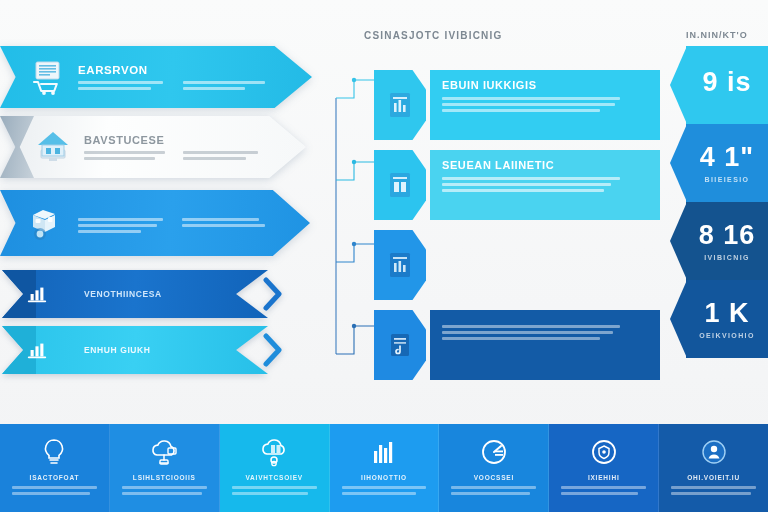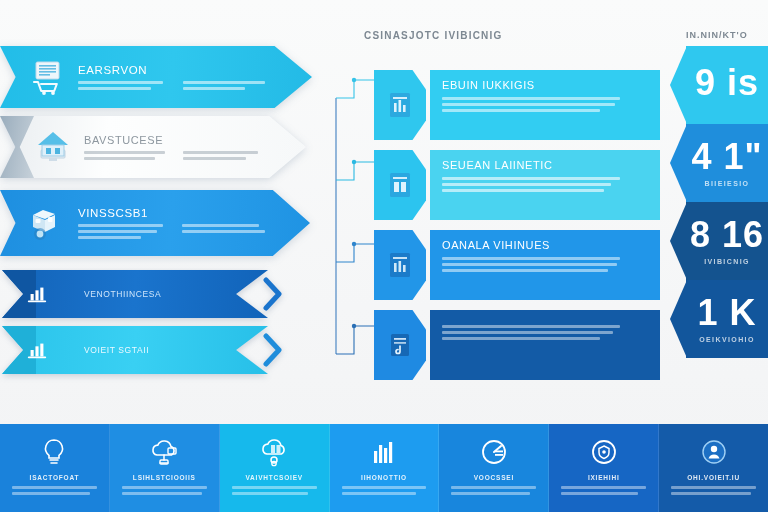--- a/index.html
+++ b/index.html
@@ -5,21 +5,21 @@
   * { margin:0; padding:0; box-sizing:border-box; }
   html, body { width:768px; height:512px; overflow:hidden; }
   body {
     font-family:"Liberation Sans", sans-serif;
     background:#f7f8f9;
     position:relative;
   }
   .stage { position:absolute; inset:0; background:linear-gradient(180deg,#fafbfb 0%,#f5f6f7 60%,#f2f3f4 100%); }
 
   
-  .ttl { font-weight:400; letter-spacing:.6px; white-space:nowrap; }
+  .ttl { font-weight:700; letter-spacing:.6px; white-space:nowrap; }
   .lines { display:flex; flex-direction:column; gap:3px; }
   .ln { height:3px; border-radius:1px; }
 
   
   .left { position:absolute; left:0; top:46px; width:318px; height:335px; }
 
   .arrowbar { position:absolute; left:0; display:flex; align-items:center; filter:drop-shadow(0 2px 4px rgba(40,70,110,.18)); }
   .arrowbar .body {
     position:relative; width:100%; height:100%;
     clip-path:polygon(0 0, 88% 0, 100% 50%, 88% 100%, 0 100%, 5% 50%);
@@ -66,21 +66,21 @@
   .badge { width:52px; flex:0 0 52px; clip-path:polygon(0 0,74% 0,100% 28%,100% 72%,74% 100%,0 100%);
            display:flex; align-items:center; justify-content:center; }
   .panel { flex:1; margin-left:4px; padding:9px 38px 8px 12px; position:relative;
            clip-path:polygon(0 0,100% 0,100% 100%,0 100%); }
 
   
   .right { position:absolute; left:686px; top:30px; width:82px; height:356px; }
   .right-head { font-size:9px; color:#7d8892; letter-spacing:1px; font-weight:700; text-align:left; margin-bottom:6px; }
   .statbox { position:relative; height:78px; display:flex; flex-direction:column;
              align-items:center; justify-content:center; }
-  .statbox .num { color:#fff; font-size:36px; font-weight:700; letter-spacing:1px; line-height:1; }
+  .statbox .num { color:#fff; font-size:27px; font-weight:700; letter-spacing:1px; line-height:1; }
   .statbox .sub { color:rgba(255,255,255,.72); font-size:7px; letter-spacing:1.4px; font-weight:700; margin-top:5px; }
   .statbox .cut { position:absolute; left:-16px; top:0; width:17px; height:100%;
                   clip-path:polygon(100% 0,100% 100%,0 50%); }
 
   
   .bottom { position:absolute; left:0; bottom:0; width:768px; height:88px; display:flex; }
   .cell { flex:1; position:relative; display:flex; flex-direction:column; align-items:center;
           padding-top:11px; border-right:1px solid rgba(255,255,255,.12); }
   .cell:last-child { border-right:none; }
   .cell .cic { height:34px; display:flex; align-items:center; justify-content:center; }
@@ -163,21 +163,20 @@
             <path d="M6 12l10-5 12 4-10 5z" fill="#eef7fc"></path>
             <path d="M6 12v12l12 5V17z" fill="#cfe6f4"></path>
             <path d="M18 17v12l10-5V12z" fill="#e6f3fb"></path>
             <rect x="8.5" y="16" width="5" height="4" rx="1" fill="#ffffff" opacity=".9"></rect>
             <rect x="21" y="14" width="4.5" height="5" rx="1" fill="#ffffff" opacity=".9"></rect>
             <circle cx="13" cy="31" r="6" fill="#2a7fbf" opacity=".55"></circle>
             <circle cx="13" cy="31" r="3.4" fill="#bfe3f5"></circle>
           </svg>
         </span>
         <div class="txtcol">
-          <div class="ttl" style="font-size:11.5px;color:#ffffff">VINSSCSB1</div>
           <div class="cols2">
             <div class="lines">
               <div class="ln" style="background:rgba(255,255,255,.5);width:97%"></div>
               <div class="ln" style="background:rgba(255,255,255,.5);width:90%"></div>
               <div class="ln" style="background:rgba(255,255,255,.5);width:72%"></div>
             </div>
             <div class="lines">
               <div class="ln" style="background:rgba(255,255,255,.5);width:88%"></div>
               <div class="ln" style="background:rgba(255,255,255,.5);width:94%"></div>
             </div>
@@ -210,21 +209,21 @@
       <div class="rb-body">
         <div class="rb-notch"></div>
         <span style="position:relative;width:26px;height:26px;flex:0 0 26px;display:flex;align-items:center;justify-content:center">
           <svg width="22" height="22" viewBox="0 0 24 24">
             <path d="M3 20h18" stroke="#fff" stroke-width="2" stroke-linecap="round"></path>
             <rect x="5" y="12" width="3.4" height="7" fill="#fff"></rect>
             <rect x="10.3" y="8" width="3.4" height="11" fill="#fff"></rect>
             <rect x="15.6" y="5" width="3.4" height="14" fill="#fff"></rect>
           </svg>
         </span>
-        <span class="ttl" style="font-size:8.5px;color:#eaf9ff;margin-left:22px">VOIEIT SGTAII</span>
+        <span class="ttl" style="font-size:8.5px;color:#eaf9ff;margin-left:22px">ENHUH GIUKH</span>
       </div>
       <span class="rb-chev">
         <svg width="26" height="34" viewBox="0 0 26 34">
             <path d="M4 3l13 14L4 31" fill="none" stroke="#1f8ddb" stroke-width="5" stroke-linecap="round" stroke-linejoin="round"></path>
           </svg>
       </span>
     </div>
   </div>
 
   <div class="center">
@@ -286,28 +285,20 @@
       <div class="row">
         <div class="badge" style="background:#2296e8">
           <svg width="24" height="28" viewBox="0 0 24 28">
             <rect x="2" y="2" width="20" height="24" rx="1.5" fill="#1769b4" opacity=".6"></rect>
             <rect x="5" y="6" width="14" height="2" fill="#dbeffb" opacity=".9"></rect>
             <rect x="6" y="12" width="2.6" height="9" fill="#dbeffb" opacity=".95"></rect>
             <rect x="10.5" y="10" width="2.6" height="11" fill="#dbeffb" opacity=".95"></rect>
             <rect x="15" y="14" width="2.6" height="7" fill="#dbeffb" opacity=".95"></rect>
           </svg>
         </div>
-        <div class="panel" style="background:#2196e9">
-          <div class="ttl" style="font-size:11px;color:#ffffff">OANALA VIHINUES</div>
-          <div class="lines" style="margin-top:6px">
-            <div class="ln" style="background:rgba(255,255,255,.5);width:99%"></div>
-            <div class="ln" style="background:rgba(255,255,255,.5);width:97%"></div>
-            <div class="ln" style="background:rgba(255,255,255,.5);width:92%"></div>
-          </div>
-        </div>
       </div>
 
       <div class="row">
         <div class="badge" style="background:#1f8ae2">
           <svg width="24" height="28" viewBox="0 0 24 28">
             <rect x="3" y="3" width="18" height="22" rx="1.5" fill="#0e4d8f" opacity=".55"></rect>
             <rect x="6" y="7" width="12" height="1.8" fill="#e2f2fd" opacity=".9"></rect>
             <rect x="6" y="11" width="12" height="1.8" fill="#e2f2fd" opacity=".75"></rect>
             <path d="M12 15v5.5a2 2 0 1 1-2-2" fill="none" stroke="#e2f2fd" stroke-width="1.7" stroke-linecap="round"></path>
           </svg>

